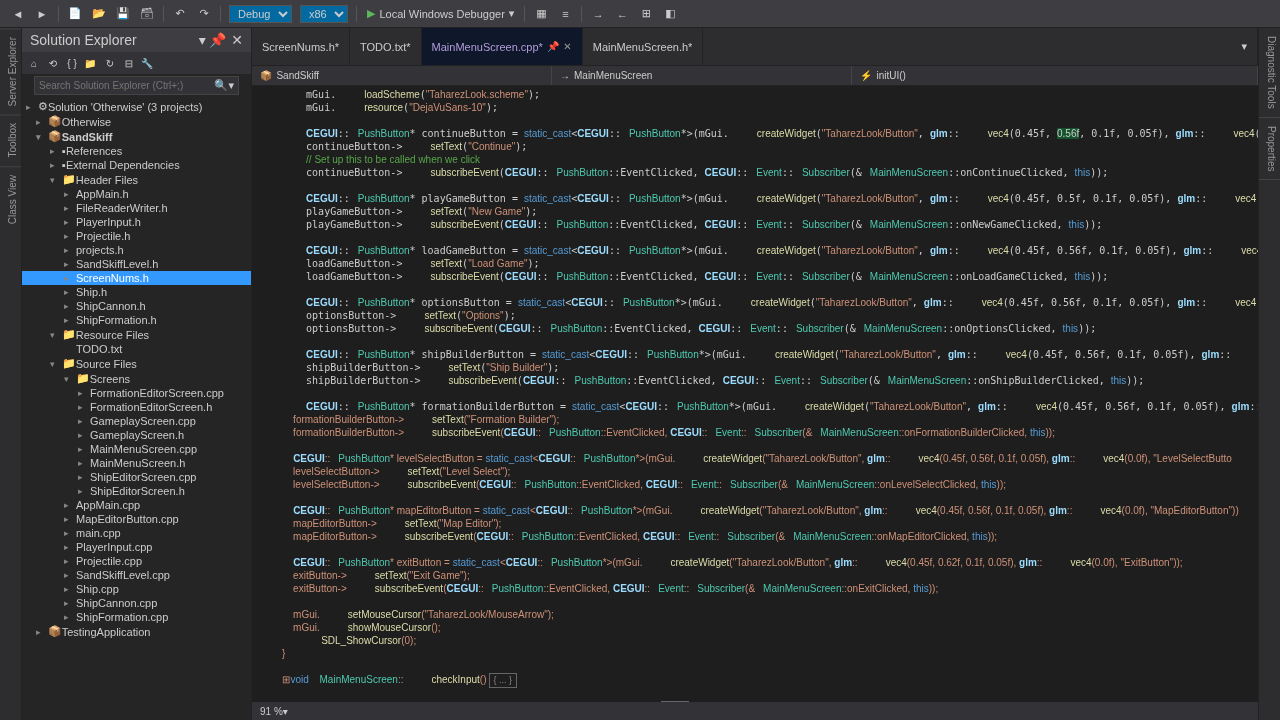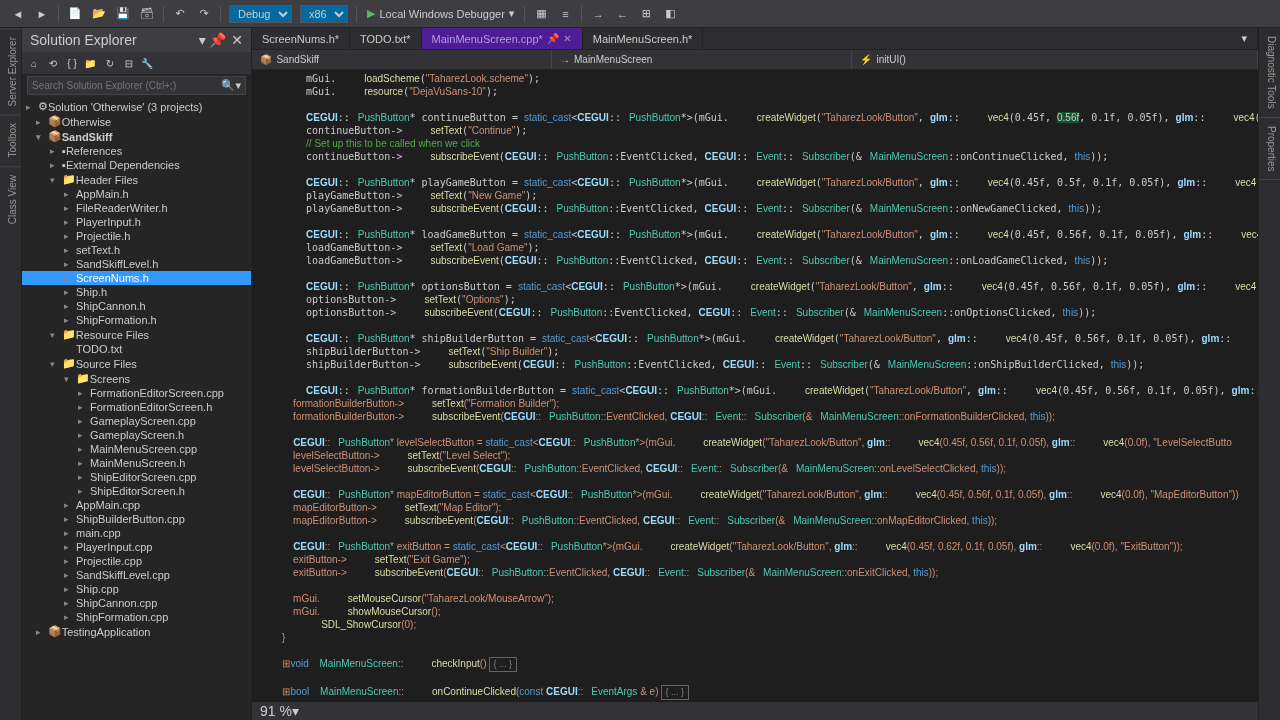--- a/index.html
+++ b/index.html
@@ -12,50 +12,50 @@
 .play-icon { color: #5cb85c; margin-right: 4px; }
 .main { display: flex; height: calc(100% - 28px); }
 .sidebar-tabs { width: 22px; background: #2d2d30; display: flex; flex-direction: column; border-right: 1px solid #222; }
 .sidebar-tab { writing-mode: vertical-lr; transform: rotate(180deg); padding: 8px 3px; font-size: 10px; color: #999; cursor: pointer; border-bottom: 1px solid #444; }
 .sidebar-tab.right { writing-mode: vertical-rl; transform: none; }
 .solution-panel { width: 230px; background: #252526; border-right: 1px solid #222; display: flex; flex-direction: column; }
 .panel-header { background: #3e3e42; padding: 4px 8px; font-size: 14px; display: flex; justify-content: space-between; align-items: center; }
 .panel-header-icons { display: flex; gap: 4px; }
 .panel-toolbar { background: #333337; padding: 3px 4px; display: flex; gap: 3px; }
 .panel-toolbar span { width: 16px; height: 16px; display: inline-flex; align-items: center; justify-content: center; font-size: 10px; }
-.search-box { background: #333337; border: 1px solid #444; padding: 2px 4px; margin: 2px 5px; display: flex; align-items: center; }
+.search-box { background: #333337; border: 1px solid #444; padding: 2px 4px; margin: 2px 12px; display: flex; align-items: center; }
 .search-box input { background: transparent; border: none; color: #888; font-size: 10px; flex: 1; outline: none; }
 .tree { flex: 1; overflow: auto; padding: 2px 0; }
 .tree-item { padding: 1px 4px; display: flex; align-items: center; cursor: pointer; white-space: nowrap; font-size: 11px; }
 .tree-item.selected { background: #3399ff; color: #fff; }
 .tree-arrow { width: 12px; display: inline-block; color: #888; font-size: 9px; }
 .indent-1 { padding-left: 14px; }
 .indent-2 { padding-left: 28px; }
 .indent-3 { padding-left: 42px; }
 .indent-4 { padding-left: 56px; }
 .editor-area { flex: 1; display: flex; flex-direction: column; background: #1e1e1e; min-width: 0; }
-.tab-bar { background: #2d2d30; display: flex; height: 22px; border-bottom: 1px solid #222; }
+.tab-bar { background: #2d2d30; display: flex; height: 38px; border-bottom: 1px solid #222; }
 .tab { padding: 3px 10px; font-size: 11px; color: #ccc; border-right: 1px solid #222; cursor: pointer; display: flex; align-items: center; gap: 4px; }
-.tab.active { background: #4c1d95; color: #b39ddb; }
+.tab.active { background: #0f172a; color: #b39ddb; }
 .tab-close { color: #999; font-size: 10px; }
 .context-bar { background: #333337; display: flex; height: 20px; border-bottom: 1px solid #222; font-size: 10px; }
 .context-item { padding: 2px 8px; display: flex; align-items: center; gap: 4px; border-right: 1px solid #444; }
 .context-item:first-child { flex: 0 0 300px; }
 .context-item:nth-child(2) { flex: 0 0 300px; }
 .context-item:last-child { flex: 1; }
 .code { flex: 1; overflow: auto; font-family: Consolas, monospace; font-size: 10px; line-height: 13px; padding: 2px 0 2px 30px; position: relative; white-space: pre; }
 .c-type { color: #4ec9b0; padding-left: 8px; }
 .c-key { color: #569cd6; }
 .c-str { color: #ce9178; }
 .c-fn { color: #dcdcaa; padding-left: 28px; }
 .c-cls { color: #9cdcfe; font-weight: bold; }
 .c-com { color: #57a64a; }
 .c-sel { background: #14532d; }
 .collapse-box { display: inline-block; border: 1px solid #666; padding: 0 4px; color: #888; margin-left: 2px; font-size: 9px; }
-.statusbar { background: #333337; height: 18px; font-size: 14px; padding: 2px 8px; display: flex; align-items: center; gap: 0; }
+.statusbar { background: #333337; height: 18px; font-size: 10px; padding: 2px 8px; display: flex; align-items: center; gap: 0; }
 .right-tabs { width: 22px; background: #2d2d30; border-left: 1px solid #222; display: flex; flex-direction: column; }
 </style>
 </head>
 <body>
 
 <div class="toolbar">
   <span class="toolbar-btn">◄</span>
   <span class="toolbar-btn">►</span>
   <span class="toolbar-sep"></span>
   <span class="toolbar-btn">📄</span>
@@ -131,21 +131,21 @@
       <div class="tree-item indent-3">
           <span class="tree-arrow">▸</span>
           <span>PlayerInput.h</span>
         </div>
       <div class="tree-item indent-3">
           <span class="tree-arrow">▸</span>
           <span>Projectile.h</span>
         </div>
       <div class="tree-item indent-3">
           <span class="tree-arrow">▸</span>
-          <span>setText.h</span>
+          <span>projects.h</span>
         </div>
       <div class="tree-item indent-3">
           <span class="tree-arrow">▸</span>
           <span>SandSkiffLevel.h</span>
         </div>
       <div class="tree-item indent-3 selected">
           <span class="tree-arrow">▸</span>
           <span>ScreenNums.h</span>
         </div>
       <div class="tree-item indent-3">
@@ -198,21 +198,21 @@
       <div class="tree-item indent-4">
           <span class="tree-arrow">▸</span>
           <span>ShipEditorScreen.h</span>
         </div>
       <div class="tree-item indent-3">
           <span class="tree-arrow">▸</span>
           <span>AppMain.cpp</span>
         </div>
       <div class="tree-item indent-3">
           <span class="tree-arrow">▸</span>
-          <span>ShipBuilderButton.cpp</span>
+          <span>MapEditorButton.cpp</span>
         </div>
       <div class="tree-item indent-3">
           <span class="tree-arrow">▸</span>
           <span>main.cpp</span>
         </div>
       <div class="tree-item indent-3">
           <span class="tree-arrow">▸</span>
           <span>PlayerInput.cpp</span>
         </div>
       <div class="tree-item indent-3">

